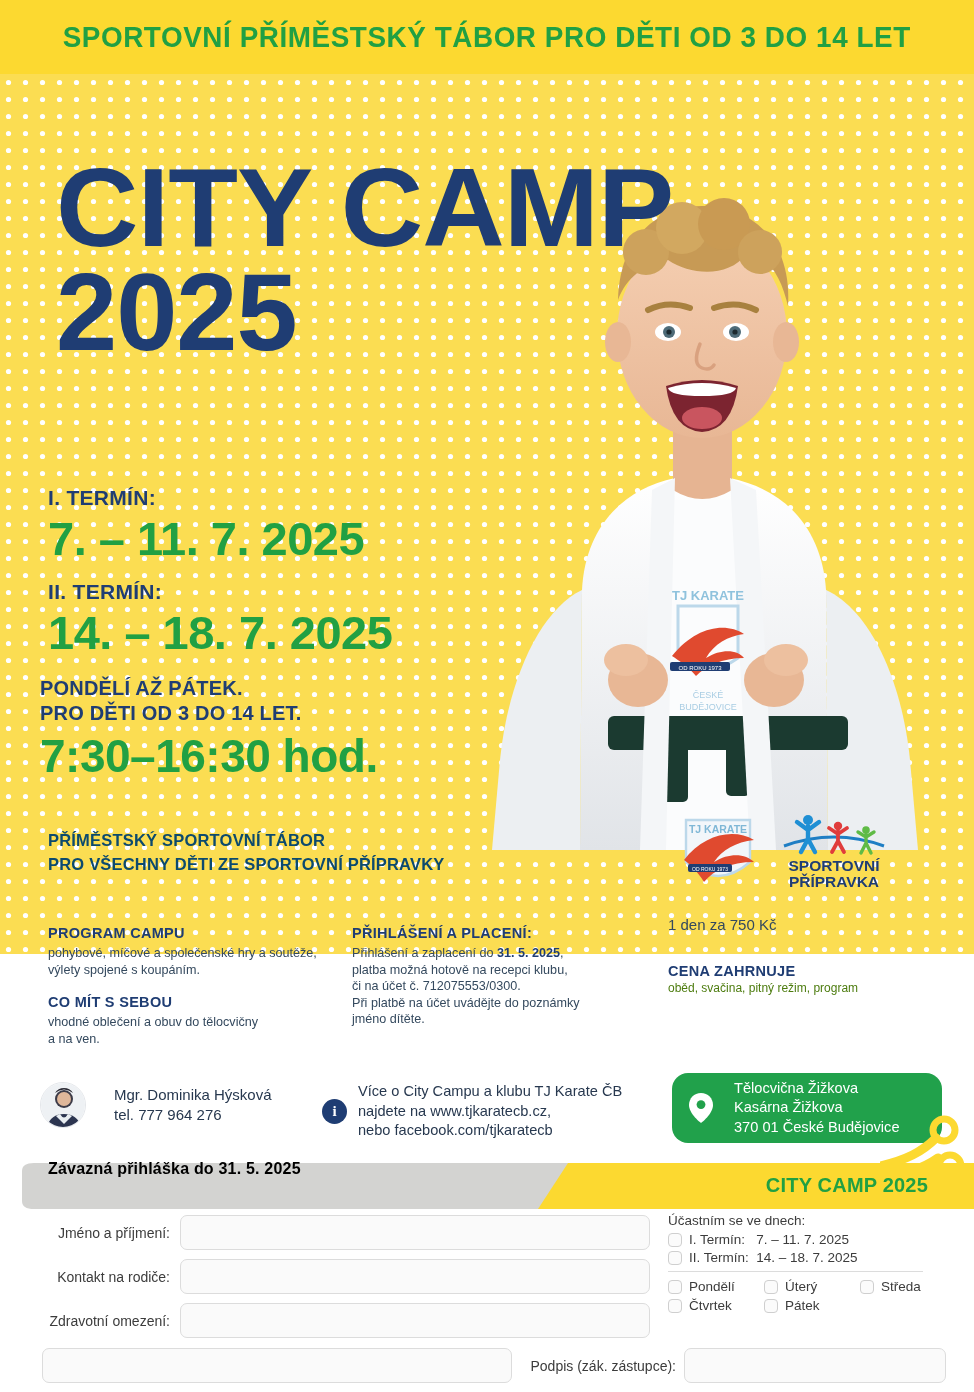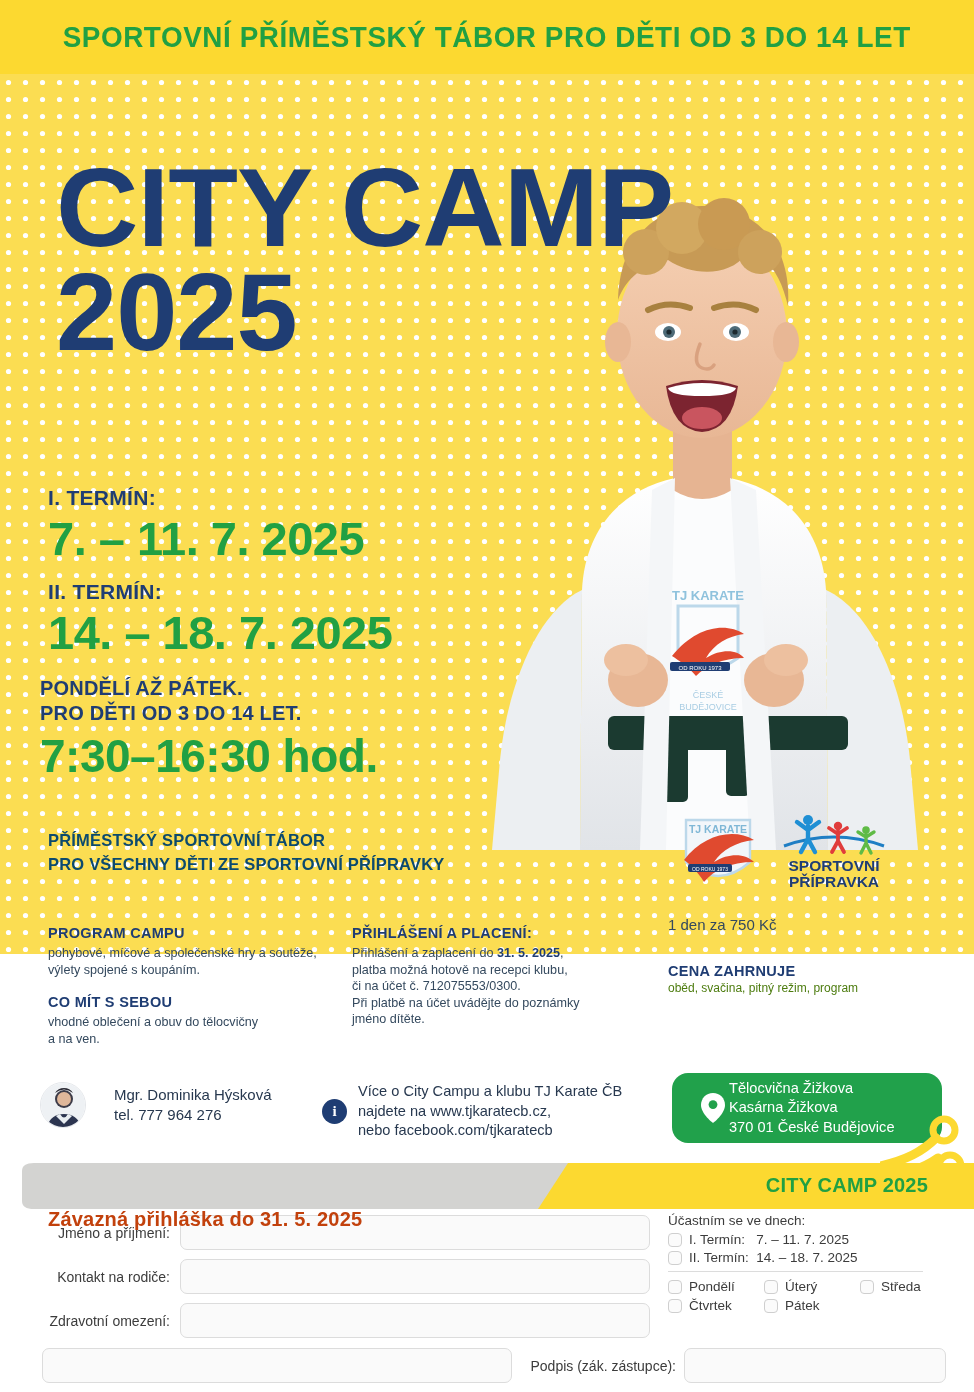--- a/index.html
+++ b/index.html
@@ -153,32 +153,32 @@
     background: #1f3d73; color: #fff; flex: none;
     display: flex; align-items: center; justify-content: center;
     font-weight: bold; font-size: 15px; font-family: "Liberation Serif", serif;
   }
   .weblink-text { color: #27384f; font-size: 14.6px; line-height: 19.5px; }
 
   .locbox {
     position: absolute; left: 672px; top: 1073px;
     width: 270px; height: 70px;
     background: #21a14b; border-radius: 16px;
-    display: flex; align-items: center; gap: 3px;
-    padding: 0 28px; z-index: 12;
+    display: flex; align-items: center; gap: 20px;
+    padding: 0 16px; z-index: 12;
   }
   .loc-text { color: #ffffff; font-size: 14.6px; line-height: 19.5px; }
 
   .scissors { position: absolute; left: 880px; top: 1104px; width: 96px; height: 98px; z-index: 14; }
 
   
   .form-head { position: absolute; left: 0; top: 1163px; width: 974px; height: 46px; z-index: 20; }
   .form-head-label {
-    position: absolute; left: 48px; top: 1208px; z-index: 22;
-    color: #c2410c; font-weight: bold; font-size: 20px; letter-spacing: 0.2px;
+    position: absolute; left: 48px; top: 1160px; z-index: 22;
+    color: #000000; font-weight: bold; font-size: 16px; letter-spacing: 0.2px;
   }
   .form-head-brand {
     position: absolute; right: 46px; top: 1174px; z-index: 22;
     color: #21a043; font-weight: bold; font-size: 20px; letter-spacing: 0.2px;
   }
 
   
   .form-area { position: absolute; left: 0; top: 1209px; width: 974px; height: 145px; z-index: 20; text-decoration: underline; }
   .field-row { position: absolute; display: flex; align-items: center; }
   .field-label { color: #3c3c3c; font-size: 14px; text-align: right; }

